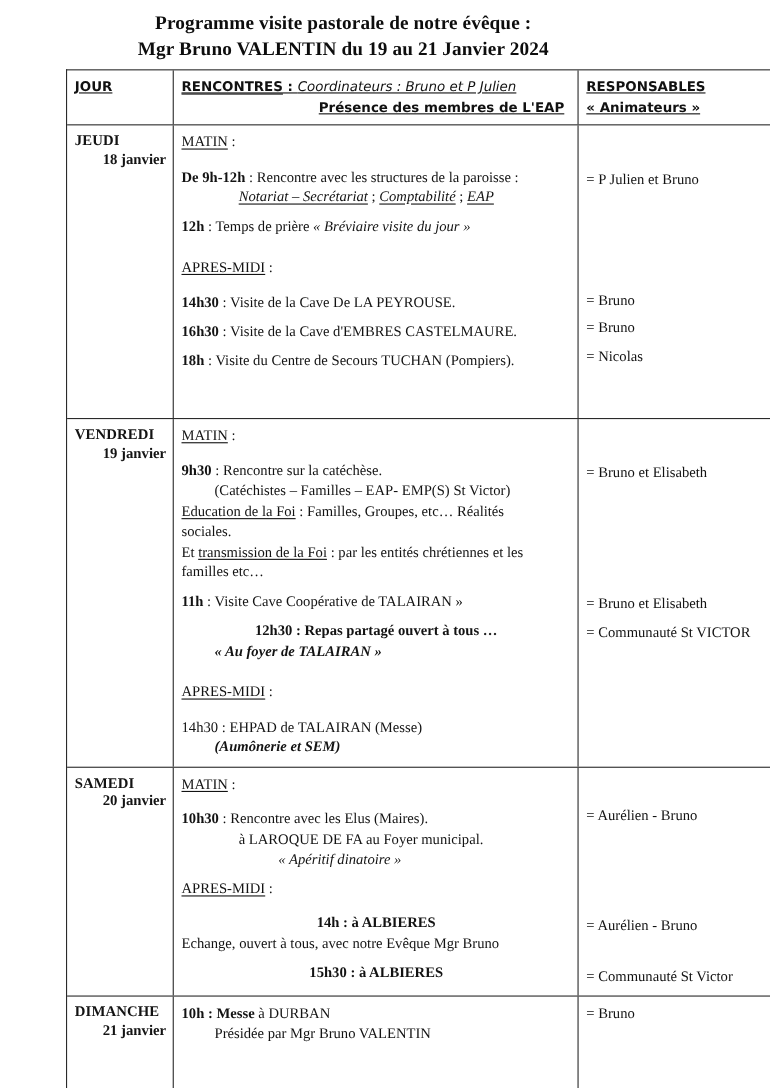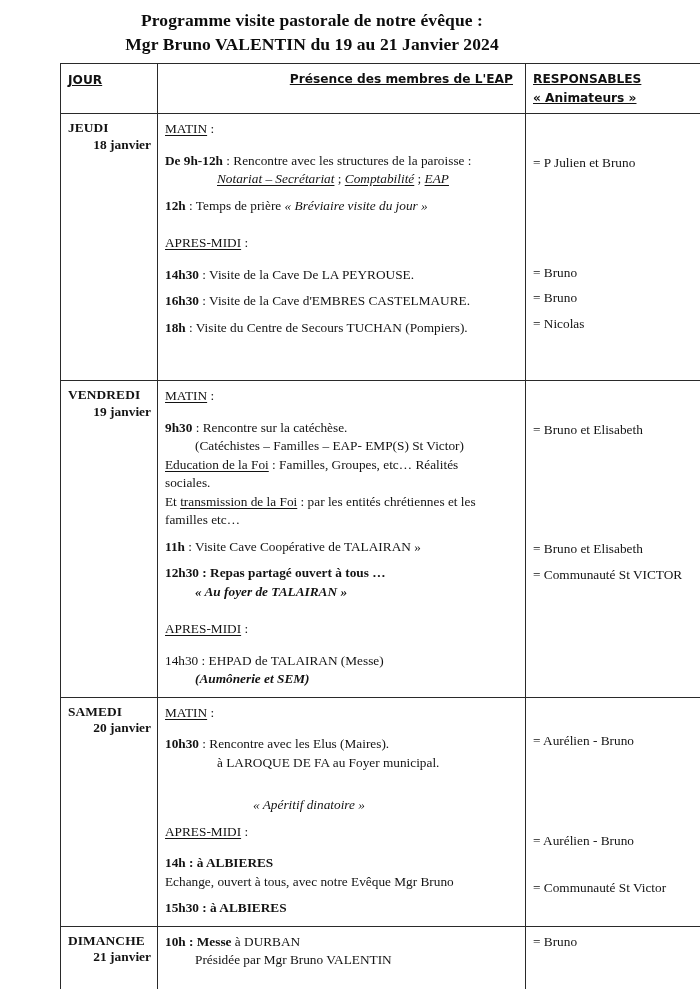--- a/index.html
+++ b/index.html
@@ -104,26 +104,26 @@
   .day-date {
     font-weight: bold;
     font-size: 13.4px;
     line-height: 16.5px;
     text-align: right;
   }
 
   
   .c-meet, .c-resp { font-size: 13.3px; line-height: 18.5px; }
   .blk { margin: 0 0 0 0; }
-  .b   { font-weight: bold; }
+  .b   { font-weight: bold; text-align: center; }
   .i   { font-style: italic; }
   .bi  { font-weight: bold; font-style: italic; }
   .ind1 { padding-left: 52px; }
   .ind3 { padding-left: 30px; }
-  .ind4 { padding-left: 88px; margin-top: 24px; }
+  .ind4 { padding-left: 88px; }
   .gap-s { height: 8px; }
   .gap-m { height: 13px; }
   .gap-l { height: 19px; }
 
   .resp-line { display: block; }
 </style>
 </head>
 <body>
 
 <div class="doc-title">
@@ -131,20 +131,23 @@
   <span class="l2">Mgr Bruno VALENTIN du 19 au 21 Janvier 2024</span>
 </div>
 
 <div class="table">
 
   <div class="row row-head" style="min-height:41px;">
     <div class="cell c-day">
       <span class="head-txt">JOUR</span>
     </div>
     <div class="cell c-meet">
+      <div class="head-txt">
+        <span class="u">RENCONTRES</span><span> : </span><span class="head-sub">Coordinateurs : Bruno et P Julien</span>
+      </div>
       <div class="head-txt head-line2">Présence des membres de L'EAP</div>
     </div>
     <div class="cell c-resp">
       <div class="head-txt">RESPONSABLES</div>
       <div class="head-txt">« Animateurs »</div>
     </div>
   </div>
 
   <div class="row" style="min-height:267px;">
     <div class="cell c-day">

